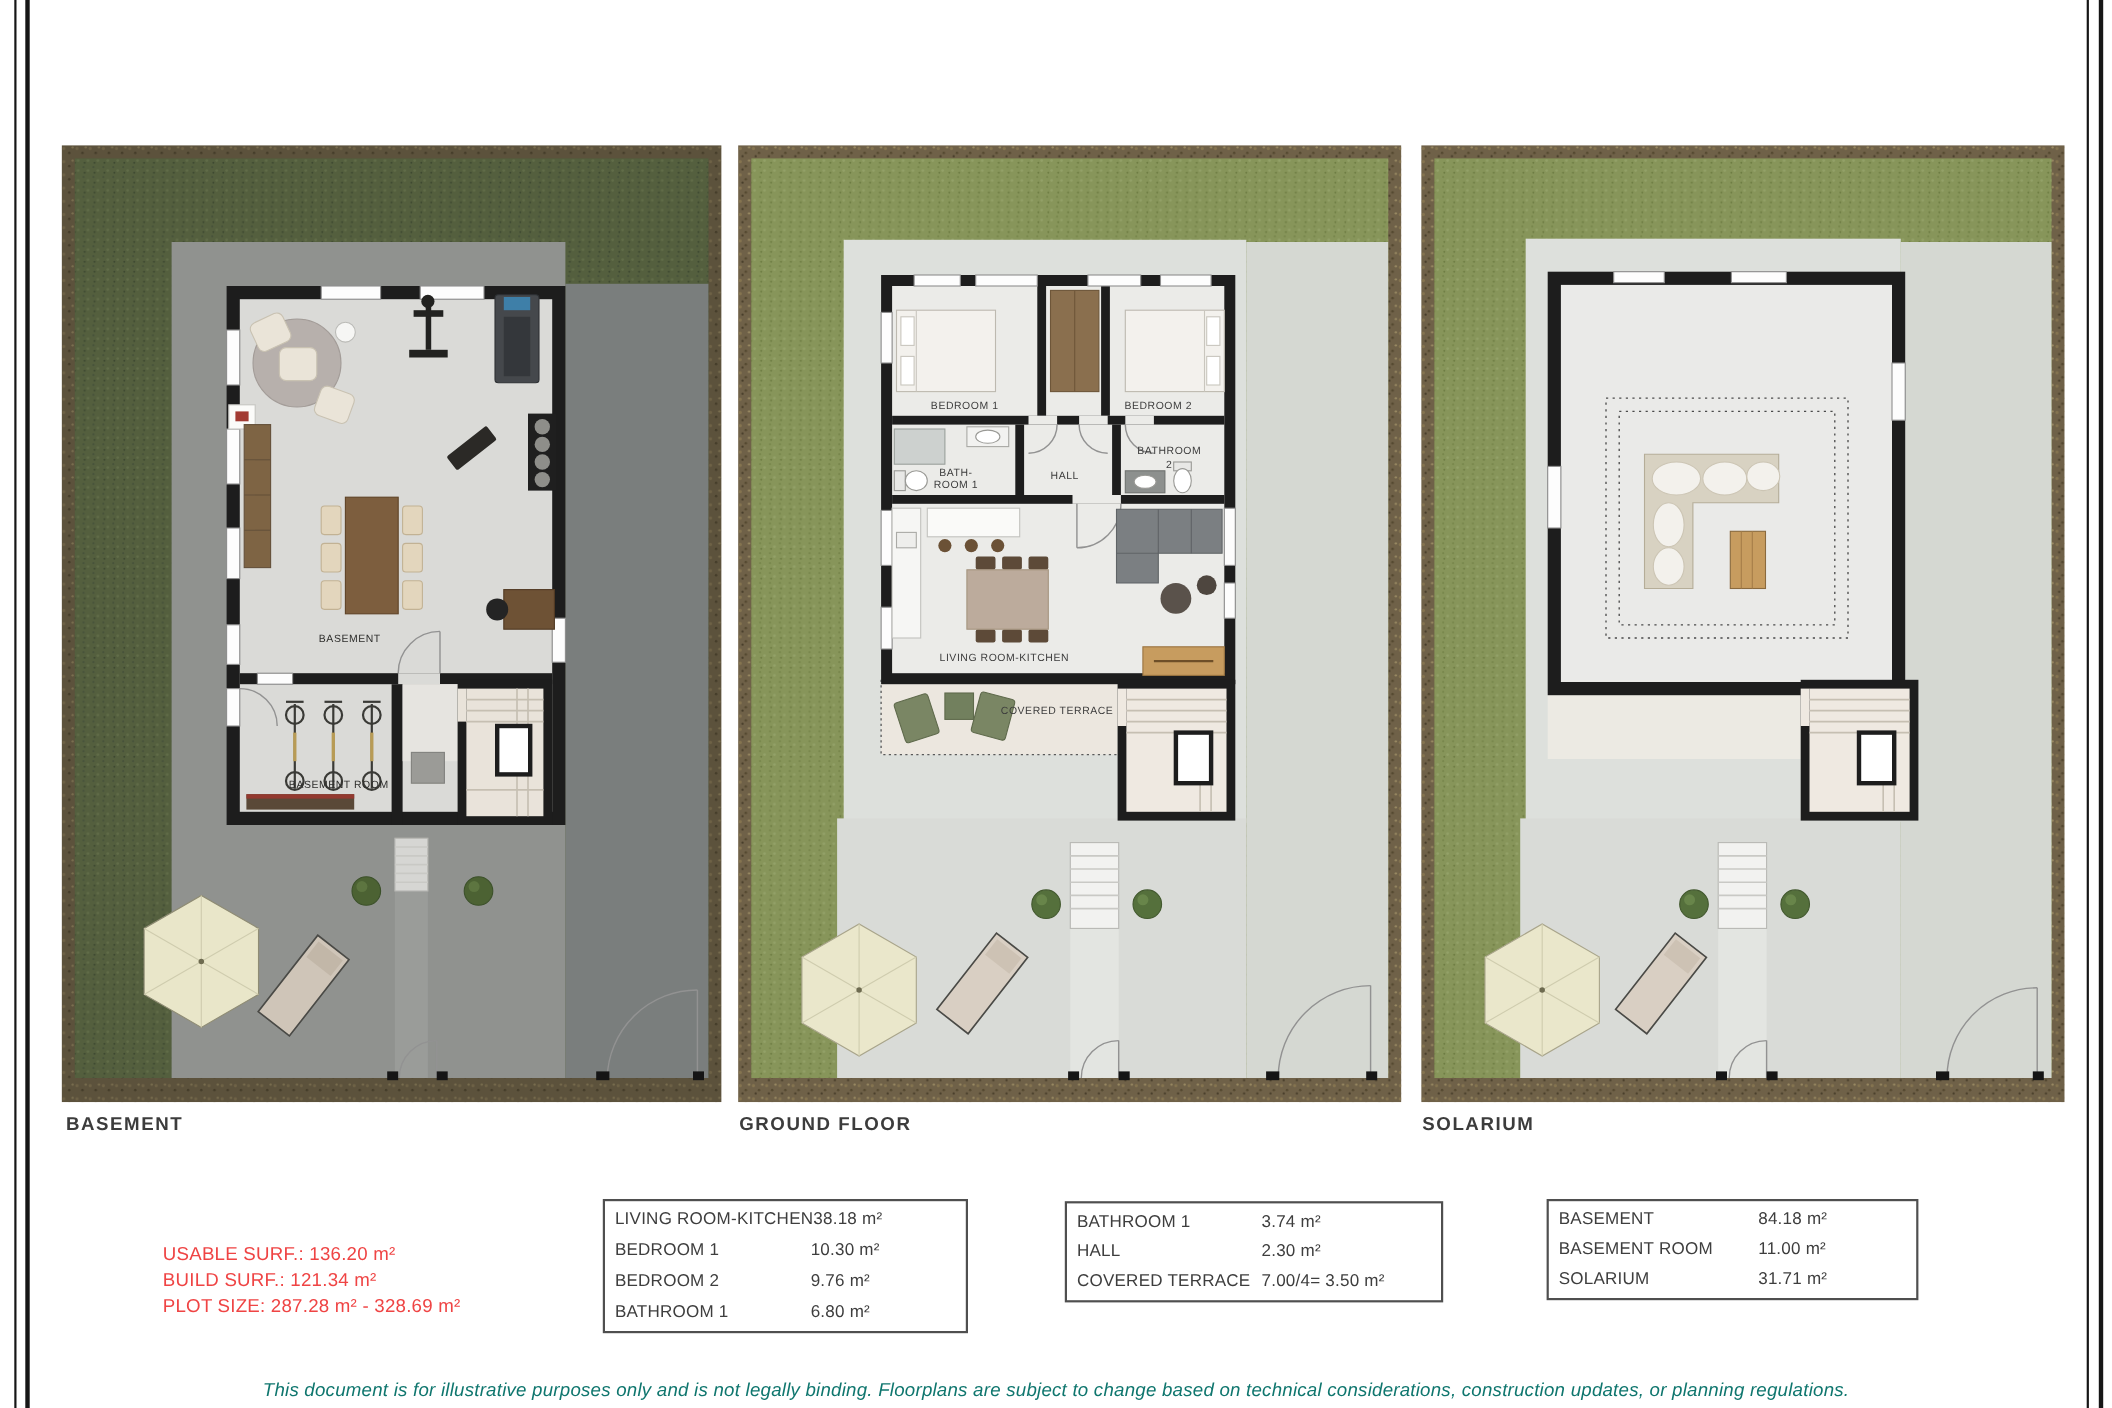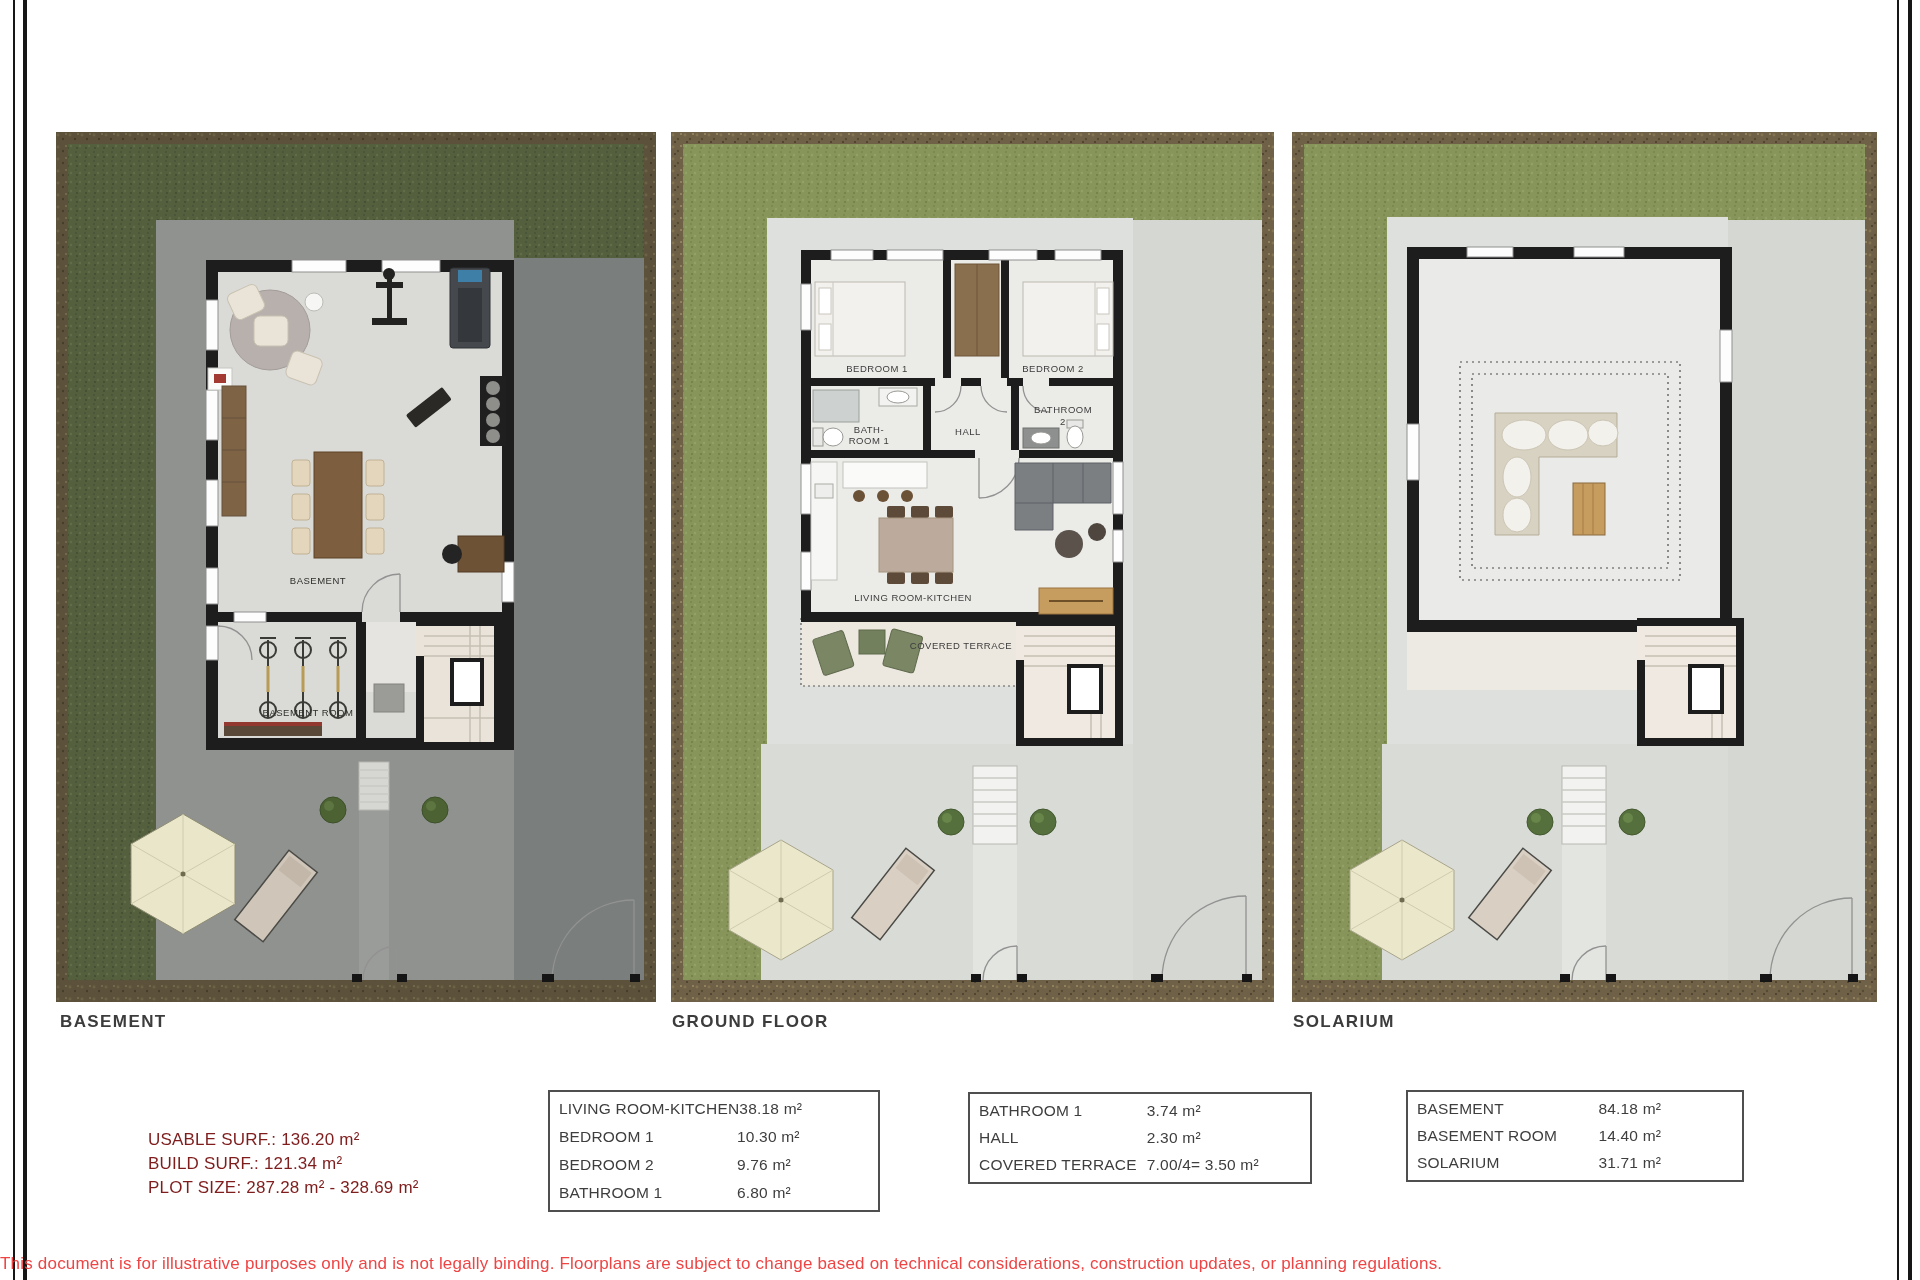--- a/index.html
+++ b/index.html
@@ -4,27 +4,27 @@
 <style>
   html,body{margin:0;padding:0}
   body{width:1920px;height:1280px;background:#ffffff;position:relative;overflow:hidden;
        font-family:"Liberation Sans",sans-serif;color:#3e3e3e}
   .rail{position:absolute;top:0;height:1280px}
   .rail-left{left:13px;width:8px;border-left:2px solid #161616;border-right:4px solid #161616}
   .rail-right{left:1897px;width:9px;border-left:2px solid #161616;border-right:4px solid #161616}
   .plan{position:absolute}
   .plan svg{display:block}
   .caption{position:absolute;top:1012px;font-size:17px;font-weight:600;letter-spacing:1.4px;color:#3c3c3c;white-space:nowrap}
-  .summary{position:absolute;left:148px;top:1128px;font-size:17px;line-height:24px;letter-spacing:.2px;color:#7f1d1d}
+  .summary{position:absolute;left:148px;top:1128px;font-size:17px;line-height:24px;letter-spacing:.2px;color:#ef4444}
   .area-table{position:absolute;border:2px solid #4f4f4f;background:#fff;display:flex;flex-direction:column;justify-content:space-around;box-sizing:border-box;padding:3px 0}
   .area-row{display:flex;align-items:center;font-size:15.5px;letter-spacing:.2px;color:#3e3e3e;white-space:nowrap}
   .area-label{padding-left:9px;box-sizing:border-box}
   .c57{flex:0 0 57%}.c52{flex:0 0 52%}
   .area-value{flex:1}
-  .disclaimer{position:absolute;left:0;right:0;top:1254px;text-align:left;font-size:17px;letter-spacing:.2px;color:#ef4444}
+  .disclaimer{position:absolute;left:0;right:0;top:1254px;text-align:center;font-style:italic;font-size:17px;letter-spacing:.2px;color:#0f766e}
   
   .rl{font-family:"Liberation Sans",sans-serif;font-size:9.5px;font-weight:500;fill:#3c3c3c;letter-spacing:.5px;text-anchor:middle}
   .rld{fill:#2e2e2c}
   .win{fill:#fdfdfd;stroke:#8f8f8f;stroke-width:1}
   .arc{fill:none;stroke:#929292;stroke-width:1.3}
   .leaf{stroke:#929292;stroke-width:1.3}
   .tread{stroke:#c6bfb2;stroke-width:1.5}
   .stread{stroke:#c9c9c5;stroke-width:1.5}
 </style>
 </head>
@@ -511,21 +511,21 @@
     </div>
 </div>
 
 <div class="area-table" style="left:1406px;top:1090px;width:338px;height:92px">
   <div class="area-row">
       <span class="area-label c57">BASEMENT</span>
       <span class="area-value">84.18 m²</span>
     </div>
   <div class="area-row">
       <span class="area-label c57">BASEMENT ROOM</span>
-      <span class="area-value">14.40 m²</span>
+      <span class="area-value">11.00 m²</span>
     </div>
   <div class="area-row">
       <span class="area-label c57">SOLARIUM</span>
       <span class="area-value">31.71 m²</span>
     </div>
 </div>
 
 <div class="disclaimer">This document is for illustrative purposes only and is not legally binding. Floorplans are subject to change based on technical considerations, construction updates, or planning regulations.</div>
 
 </body></html>

